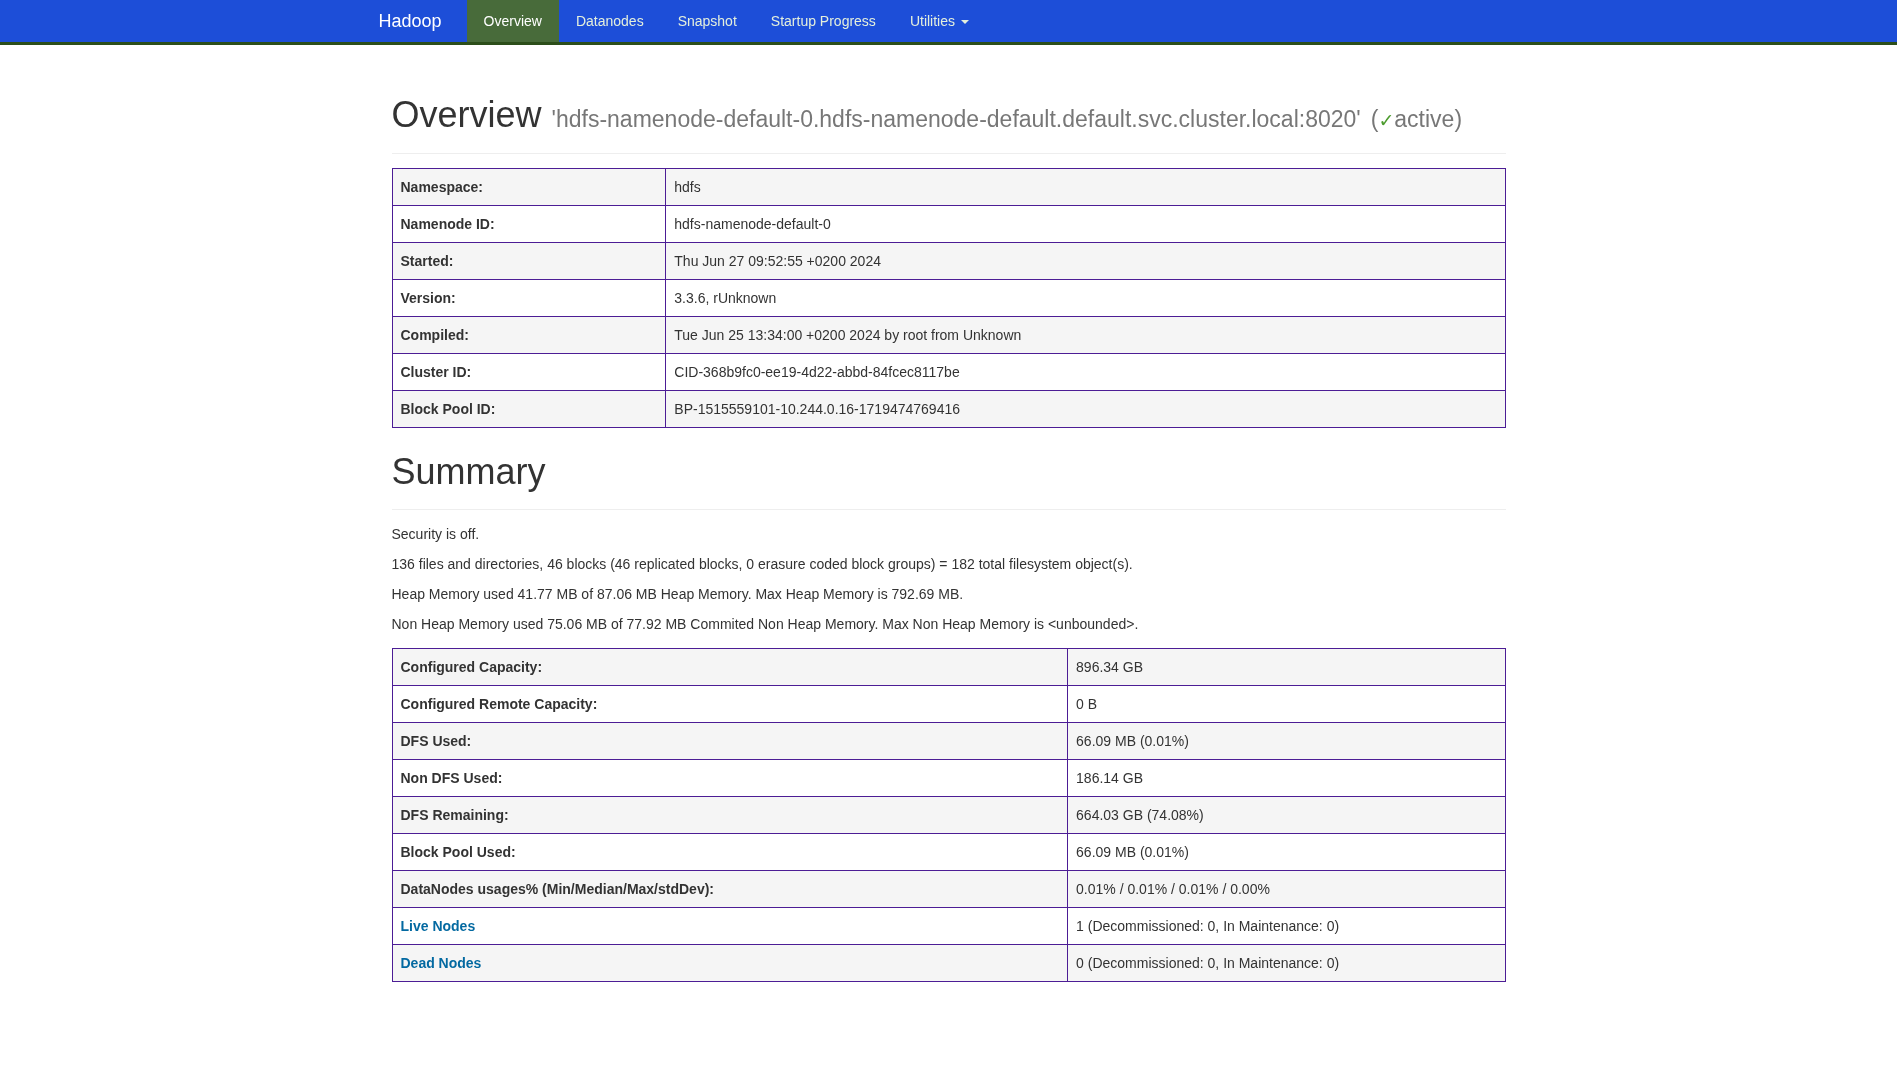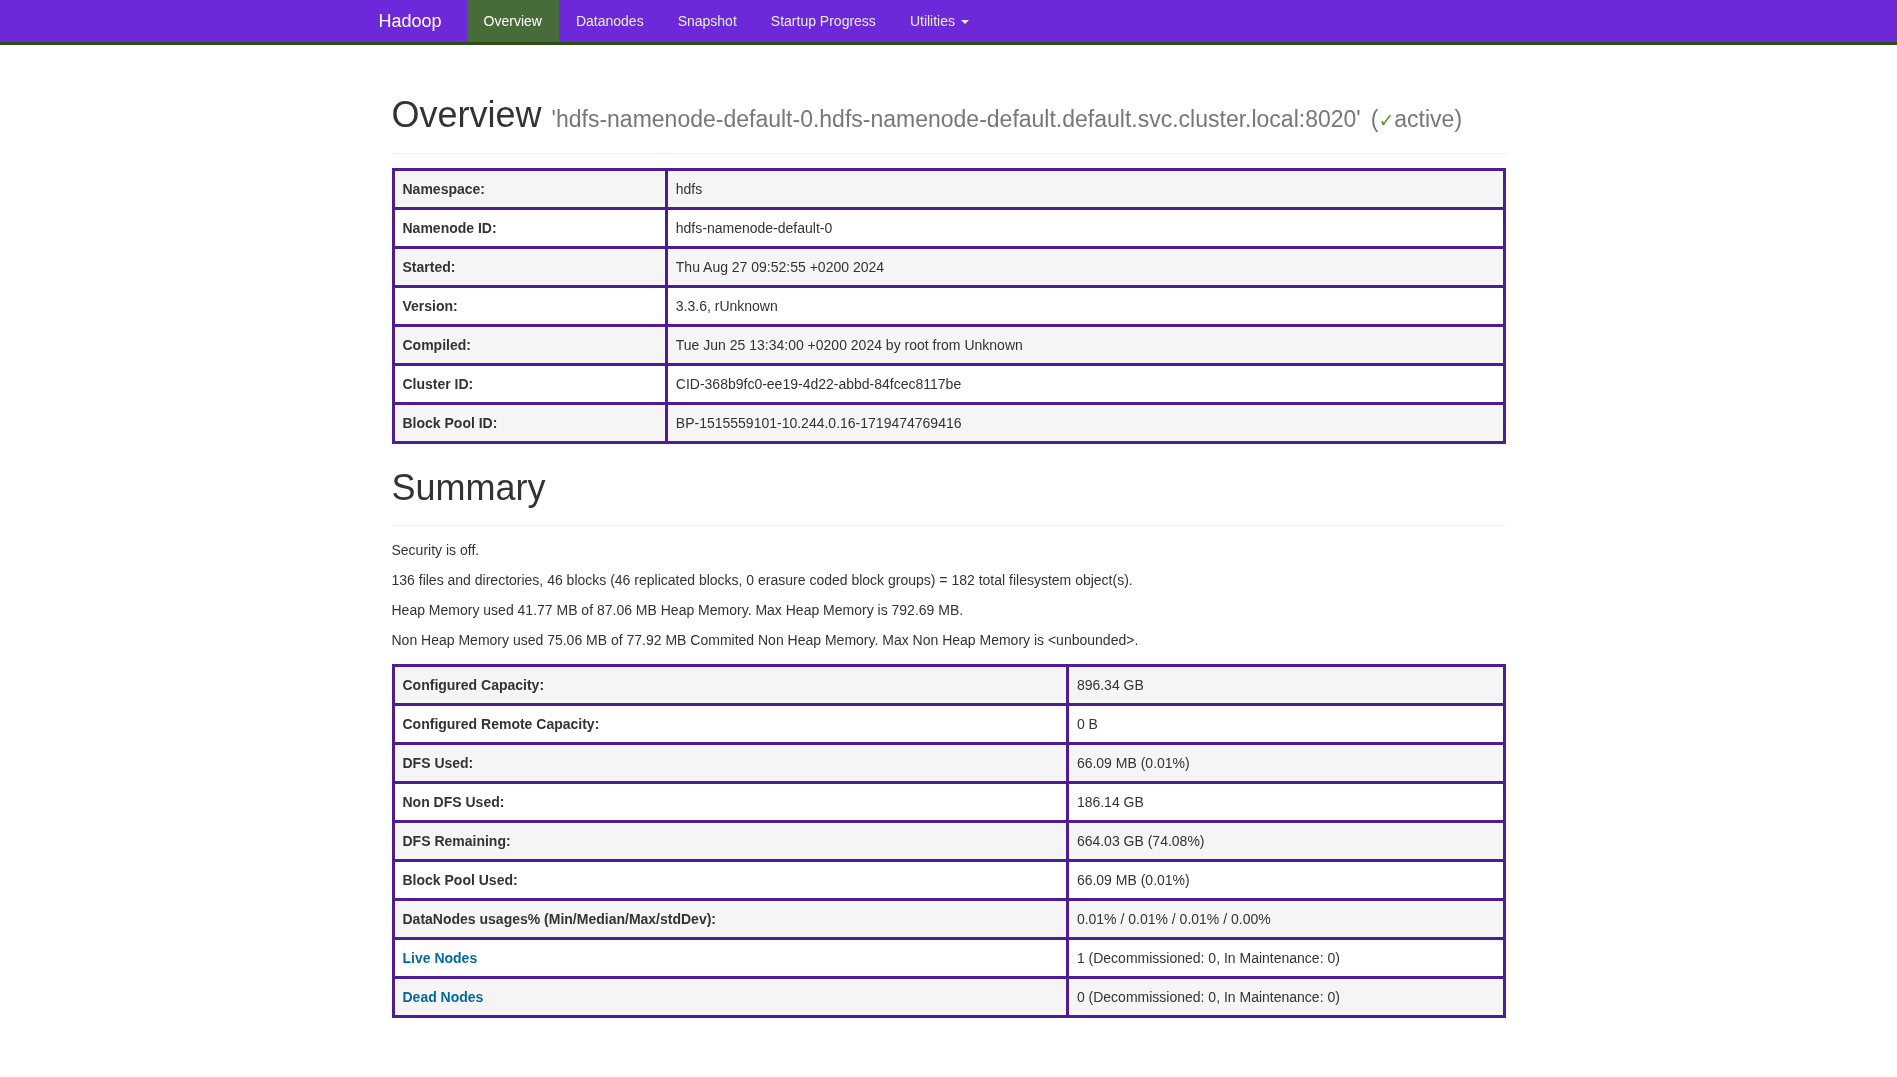--- a/index.html
+++ b/index.html
@@ -3,21 +3,21 @@
 <meta charset="utf-8">
 <style>
   html,body{margin:0;padding:0;background:#fff;}
   body{
     width:1897px;height:1077px;overflow:hidden;
     font-family:"Liberation Sans","DejaVu Sans",sans-serif;
     font-size:14px;color:#333;
   }
   
   .navbar{
-    background:#6d28d9;
+    background:#1d4ed8;
     border-bottom:3px solid #2c4e1a;
     height:42px;
   }
   .nav-inner{width:1114px;margin:0 auto;display:flex;align-items:stretch;height:42px;}
   .brand{
     margin-left:-28px;padding:0 15px;line-height:42px;
     font-size:18px;color:#fff;text-decoration:none;cursor:pointer;white-space:nowrap;
   }
   .nav-tabs{display:flex;list-style:none;margin:0;padding:0;margin-left:10px;}
   .nav-tabs li{
@@ -37,21 +37,21 @@
   .page-header.second{margin-top:20px;}
   h1{font-size:36px;font-weight:500;margin:0;line-height:1.32;color:#333;}
   h1 small{font-size:23px;color:#777;font-weight:400;}
   .check{color:#4c9c2e;font-weight:bold;font-size:19px;}
   
   table{
     width:100%;border-collapse:collapse;border:1px solid #ddd;
     font-size:14px;margin-top:14px;
   }
   th,td{
-    padding:8px;border:3px solid #4c1d95;text-align:left;vertical-align:top;
+    padding:8px;border:1px solid #4c1d95;text-align:left;vertical-align:top;
     line-height:1.43;
   }
   th{font-weight:bold;color:#333;}
   tbody tr:nth-child(odd){background:#f5f5f5;}
   .info-table th{width:24.6%;}
   .summary-table th{width:60.7%;}
   a.node-link{color:#0369a1;text-decoration:none;cursor:pointer;}
   
   .summary-text p{margin:0 0 10px 0;line-height:1.43;}
 </style>
@@ -96,21 +96,21 @@
       <tr>
         <th>Namespace:</th>
         <td>hdfs</td>
       </tr>
       <tr>
         <th>Namenode ID:</th>
         <td>hdfs-namenode-default-0</td>
       </tr>
       <tr>
         <th>Started:</th>
-        <td>Thu Aug 27 09:52:55 +0200 2024</td>
+        <td>Thu Jun 27 09:52:55 +0200 2024</td>
       </tr>
       <tr>
         <th>Version:</th>
         <td>3.3.6, rUnknown</td>
       </tr>
       <tr>
         <th>Compiled:</th>
         <td>Tue Jun 25 13:34:00 +0200 2024 by root from Unknown</td>
       </tr>
       <tr>

